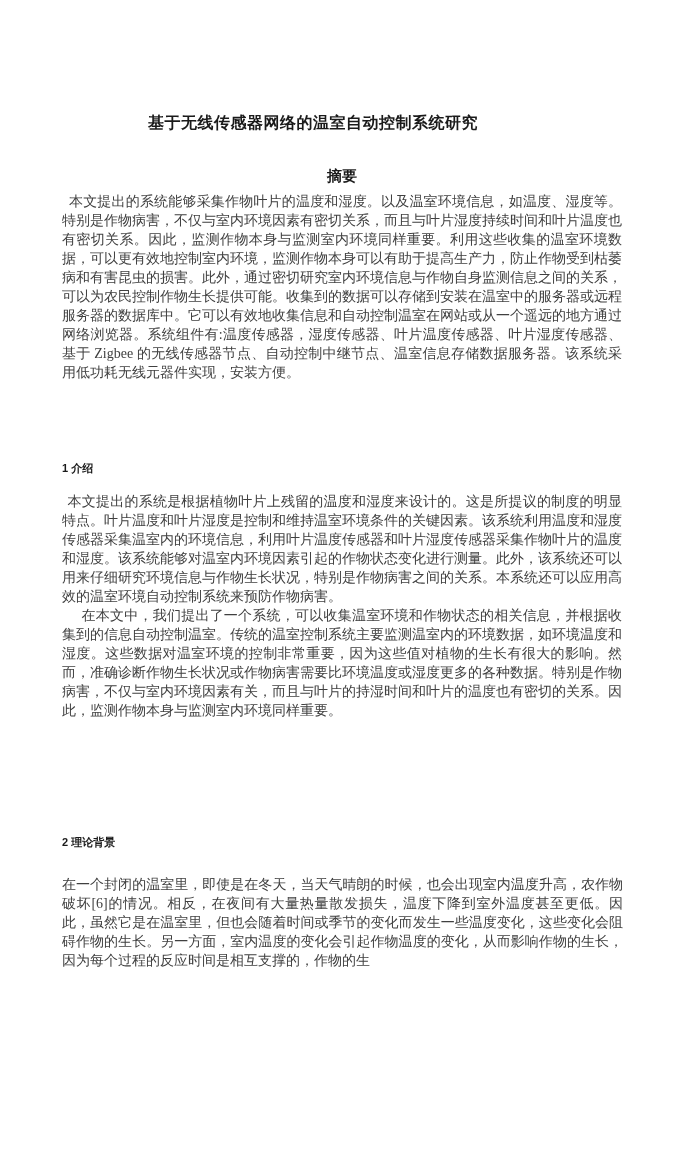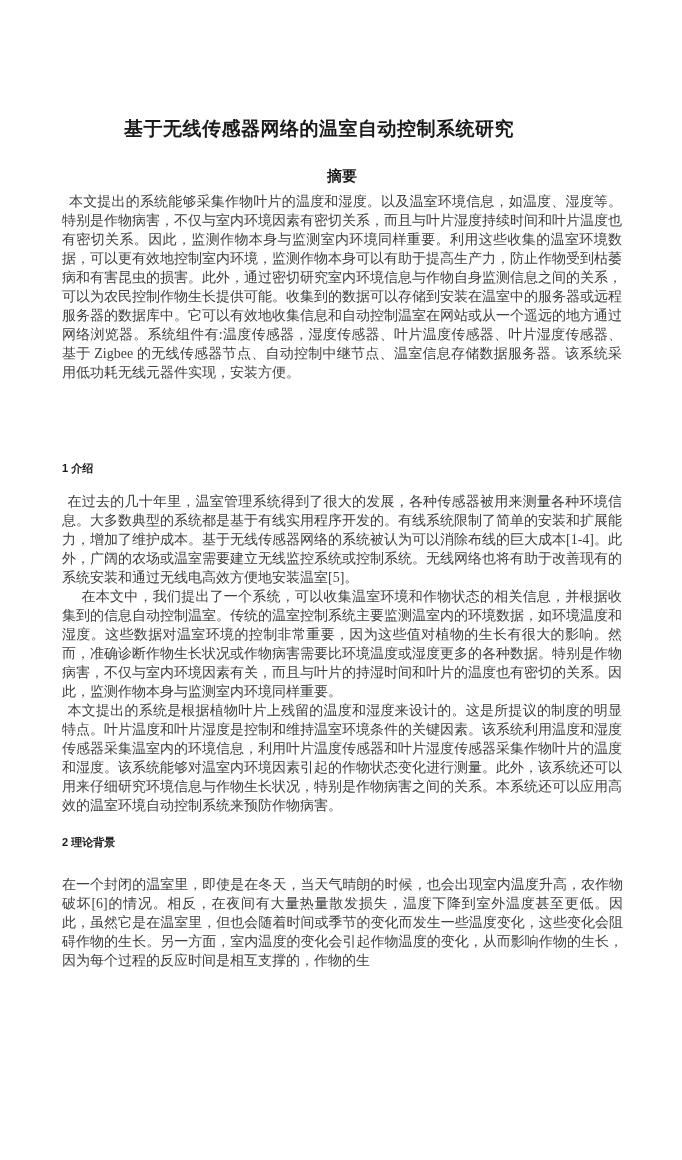--- a/index.html
+++ b/index.html
@@ -13,26 +13,26 @@
     height: 1160px;
     background: #ffffff;
     overflow: hidden;
     color: #1a1a1a;
   }
   .paper-title {
     position: absolute;
     top: 110px;
     left: 62px;
     width: 560px;
-    margin: 6px;
+    margin: 0;
     text-align: center;
     transform: translateX(-29px);
     font-family: "Liberation Sans", "DejaVu Sans", sans-serif;
     font-weight: bold;
-    font-size: 19px;
+    font-size: 16px;
     line-height: 26px;
     letter-spacing: 0.5px;
   }
   .abstract-heading {
     position: absolute;
     top: 166px;
     left: 62px;
     width: 560px;
     text-align: center;
     font-family: "Liberation Sans", "DejaVu Sans", sans-serif;
@@ -117,23 +117,22 @@
   <h1 class="paper-title">基于无线传感器网络的温室自动控制系统研究</h1>
 
   <div class="abstract-heading">摘要</div>
 
   <p class="abstract-body body-text">本文提出的系统能够采集作物叶片的温度和湿度。以及温室环境信息，如温度、湿度等。特别是作物病害，不仅与室内环境因素有密切关系，而且与叶片湿度持续时间和叶片温度也有密切关系。因此，监测作物本身与监测室内环境同样重要。利用这些收集的温室环境数据，可以更有效地控制室内环境，监测作物本身可以有助于提高生产力，防止作物受到枯萎病和有害昆虫的损害。此外，通过密切研究室内环境信息与作物自身监测信息之间的关系，可以为农民控制作物生长提供可能。收集到的数据可以存储到安装在温室中的服务器或远程服务器的数据库中。它可以有效地收集信息和自动控制温室在网站或从一个遥远的地方通过网络浏览器。系统组件有:温度传感器，湿度传感器、叶片温度传感器、叶片湿度传感器、基于 Zigbee 的无线传感器节点、自动控制中继节点、温室信息存储数据服务器。该系统采用低功耗无线元器件实现，安装方便。</p>
 
 
   <h2 class="section-heading section-1-heading">1 介绍</h2>
 
   <div class="section-1-body">
-    <p class="body-text indent-sm">在过去的几十年里，温室管理系统得到了很大的发展，各种传感器被用来测量各种环境信息。大多数典型的系统都是基于有线实用程序开发的。有线系统限制了简单的安装和扩展能力，增加了维护成本。基于无线传感器网络的系统被认为可以消除布线的巨大成本[1-4]。此外，广阔的农场或温室需要建立无线监控系统或控制系统。无线网络也将有助于改善现有的系统安装和通过无线电高效方便地安装温室[5]。</p>
+    <p class="body-text indent-sm">本文提出的系统是根据植物叶片上残留的温度和湿度来设计的。这是所提议的制度的明显特点。叶片温度和叶片湿度是控制和维持温室环境条件的关键因素。该系统利用温度和湿度传感器采集温室内的环境信息，利用叶片温度传感器和叶片湿度传感器采集作物叶片的温度和湿度。该系统能够对温室内环境因素引起的作物状态变化进行测量。此外，该系统还可以用来仔细研究环境信息与作物生长状况，特别是作物病害之间的关系。本系统还可以应用高效的温室环境自动控制系统来预防作物病害。</p>
     <p class="body-text indent-lg">在本文中，我们提出了一个系统，可以收集温室环境和作物状态的相关信息，并根据收集到的信息自动控制温室。传统的温室控制系统主要监测温室内的环境数据，如环境温度和湿度。这些数据对温室环境的控制非常重要，因为这些值对植物的生长有很大的影响。然而，准确诊断作物生长状况或作物病害需要比环境温度或湿度更多的各种数据。特别是作物病害，不仅与室内环境因素有关，而且与叶片的持湿时间和叶片的温度也有密切的关系。因此，监测作物本身与监测室内环境同样重要。</p>
-    <p class="body-text indent-sm">本文提出的系统是根据植物叶片上残留的温度和湿度来设计的。这是所提议的制度的明显特点。叶片温度和叶片湿度是控制和维持温室环境条件的关键因素。该系统利用温度和湿度传感器采集温室内的环境信息，利用叶片温度传感器和叶片湿度传感器采集作物叶片的温度和湿度。该系统能够对温室内环境因素引起的作物状态变化进行测量。此外，该系统还可以用来仔细研究环境信息与作物生长状况，特别是作物病害之间的关系。本系统还可以应用高效的温室环境自动控制系统来预防作物病害。</p>
   </div>
 
   <h2 class="section-heading section-2-heading">2 理论背景</h2>
 
   <div class="section-2-body">
     <p class="body-text no-indent">在一个封闭的温室里，即使是在冬天，当天气晴朗的时候，也会出现室内温度升高，农作物破坏[6]的情况。相反，在夜间有大量热量散发损失，温度下降到室外温度甚至更低。因此，虽然它是在温室里，但也会随着时间或季节的变化而发生一些温度变化，这些变化会阻碍作物的生长。另一方面，室内温度的变化会引起作物温度的变化，从而影响作物的生长，因为每个过程的反应时间是相互支撑的，作物的生</p>
   </div>
 
 </div>
 

